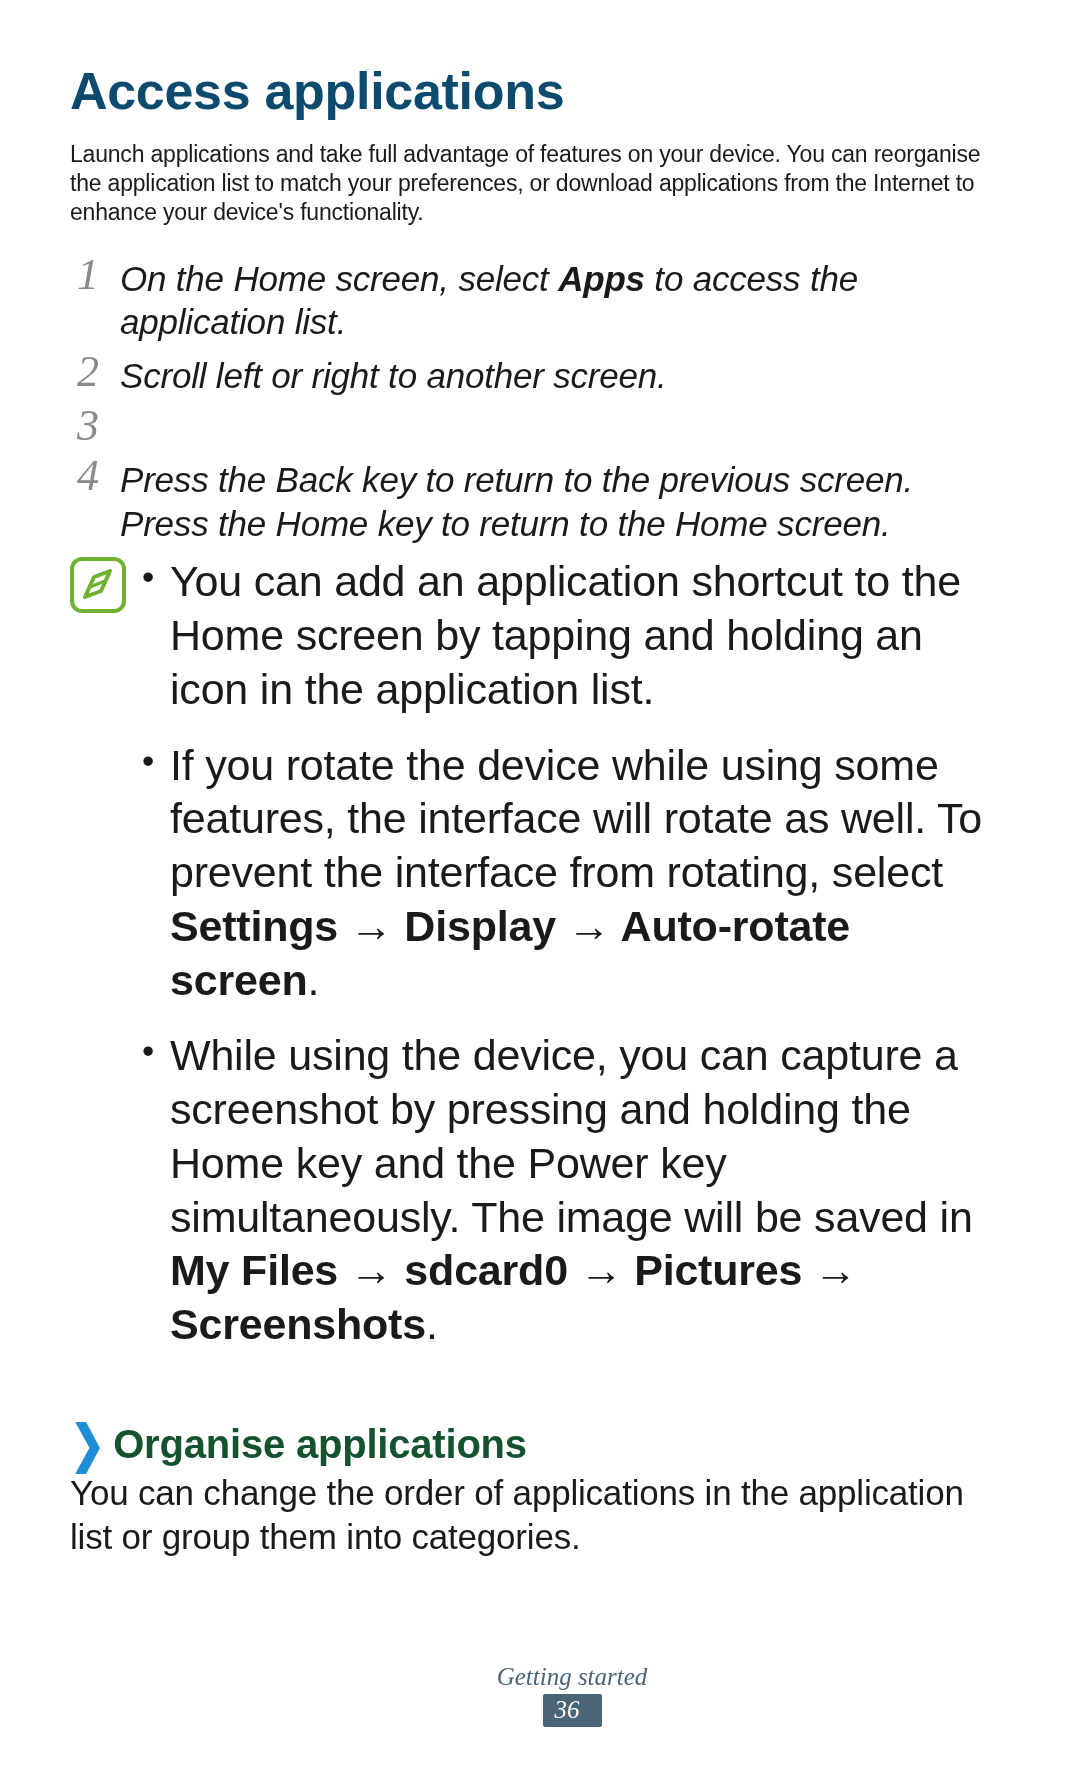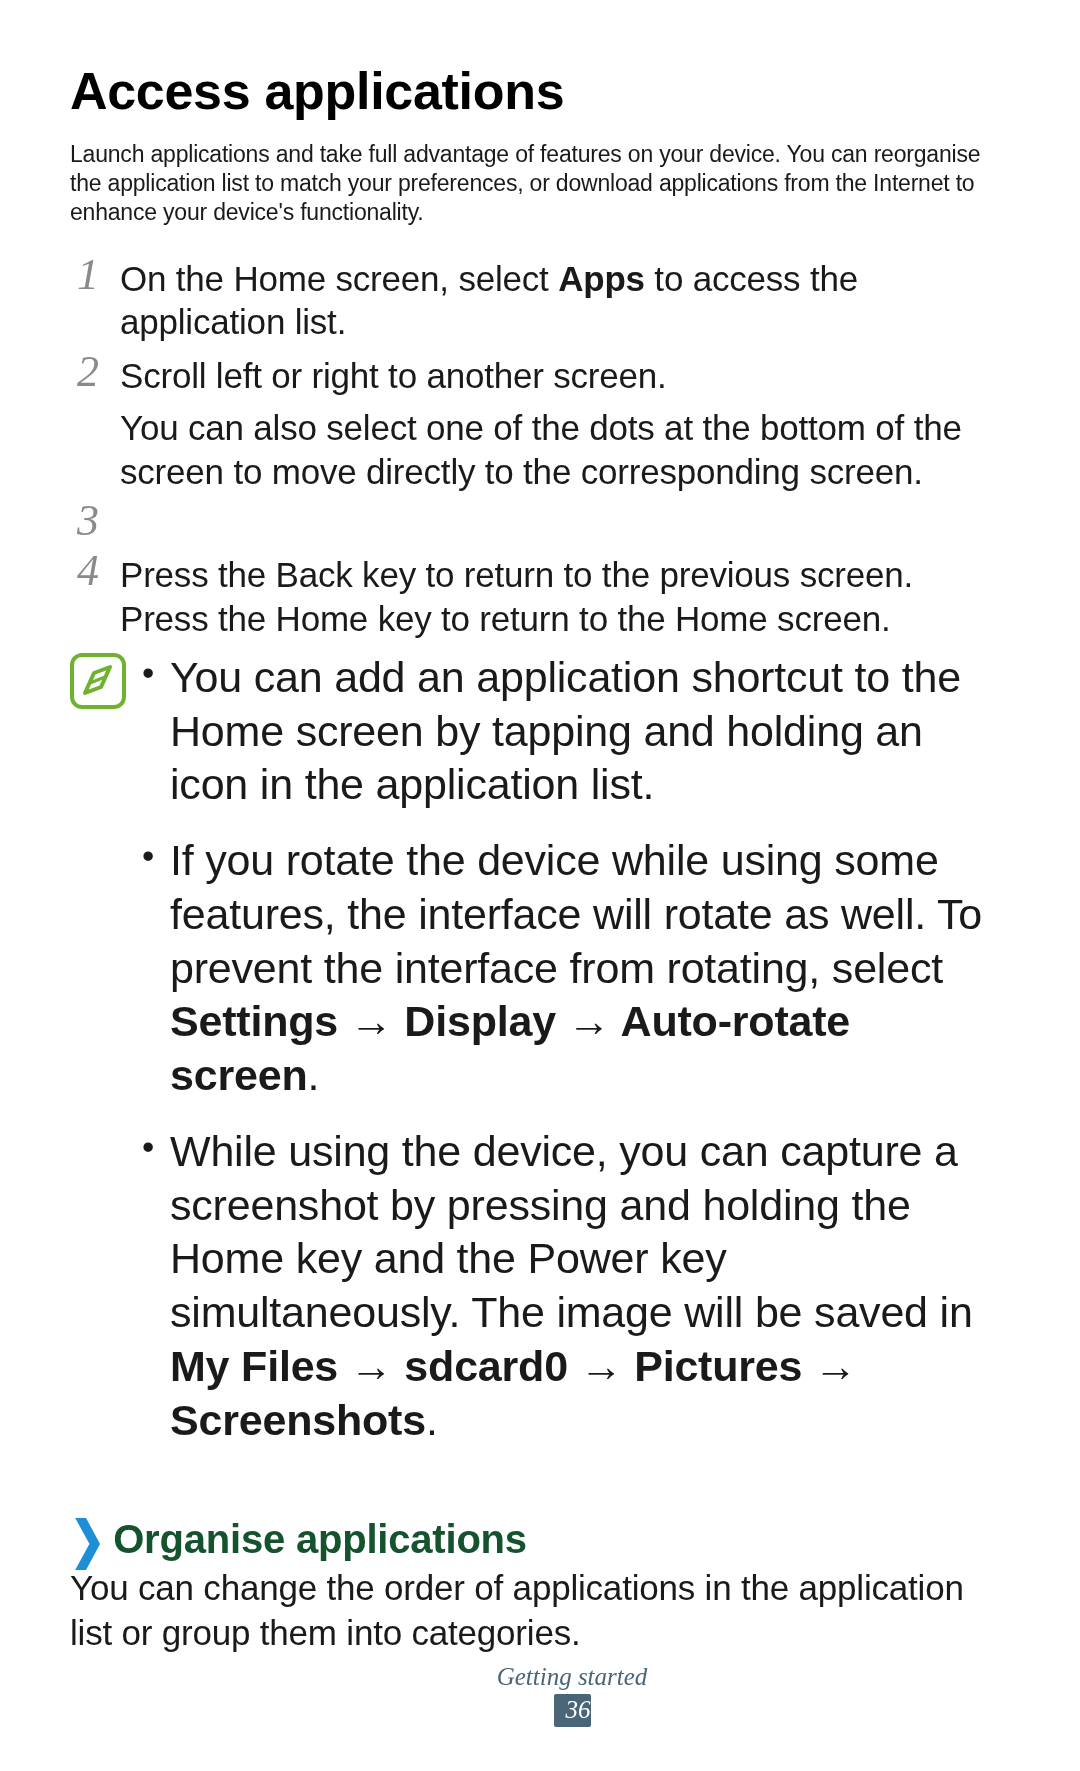--- a/index.html
+++ b/index.html
@@ -13,21 +13,21 @@
     -webkit-font-smoothing: antialiased;
   }
   .page {
     position: relative;
     box-sizing: border-box;
     width: 1080px;
     height: 1771px;
     padding: 62px 70px 0 70px;
   }
   .title {
-    color: #000000;
+    color: #0c4a6e;
     font-weight: 700;
     font-size: 52px;
     letter-spacing: -0.3px;
     margin: 0 0 18px 0;
     line-height: 1.15;
   }
   .intro {
     font-size: 23px;
     line-height: 1.26;
     letter-spacing: -0.2px;
@@ -50,20 +50,21 @@
     color: #8a8a8a;
     width: 36px;
     text-align: center;
     flex: 0 0 36px;
     margin-top: -4px;
   }
   .step-body {
     font-size: 35px;
     line-height: 1.25;
     letter-spacing: -0.2px;
+    font-style: italic;
   }
   .step-body .line2 {
     display: block;
     margin-top: 8px;
   }
   .bold { font-weight: 700; }
 
   .note-block {
     display: flex;
     gap: 16px;
@@ -136,21 +137,21 @@
     margin-bottom: 3px;
   }
   .page-badge {
     display: inline-block;
     background: #4a6478;
     color: #ffffff;
     font-family: Georgia, "Times New Roman", serif;
     font-style: italic;
     font-size: 25px;
     line-height: 1;
-    padding: 3px 0 5px 12px;
+    padding: 3px 22px 5px 12px;
     border-radius: 2px;
   }
 
   
   .note-svg {
     width: 56px;
     height: 56px;
     display: block;
   }
 </style>
@@ -169,21 +170,20 @@
       <div class="step-num">1</div>
       <div class="step-body">
         <span>On the Home screen, select </span><span class="bold">Apps</span><span> to access the application list.</span>
       </div>
     </div>
 
     <div class="step">
       <div class="step-num">2</div>
       <div class="step-body">
         <span>Scroll left or right to another screen.</span>
-        <span class="line2">You can also select one of the dots at the bottom of the screen to move directly to the corresponding screen.</span>
       </div>
     </div>
 
     <div class="step">
       <div class="step-num">3</div>
     </div>
 
     <div class="step">
       <div class="step-num">4</div>
       <div class="step-body">Press the Back key to return to the previous screen. Press the Home key to return to the Home screen.</div>

